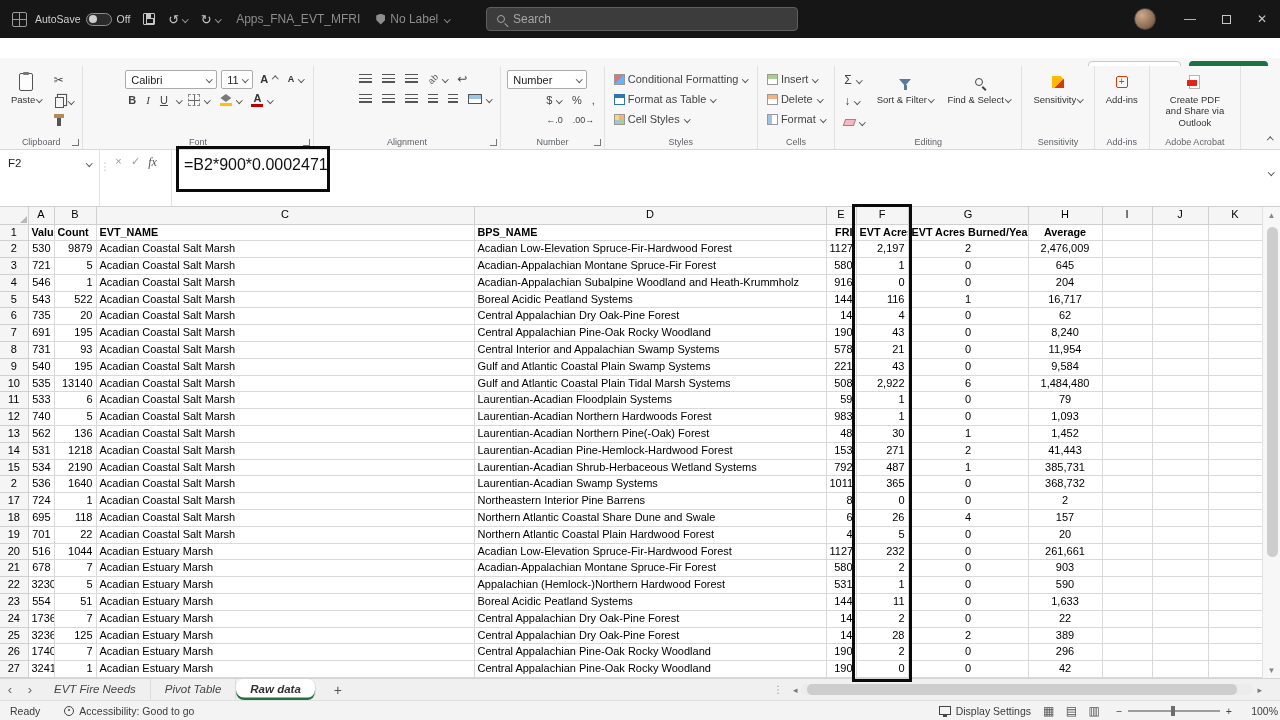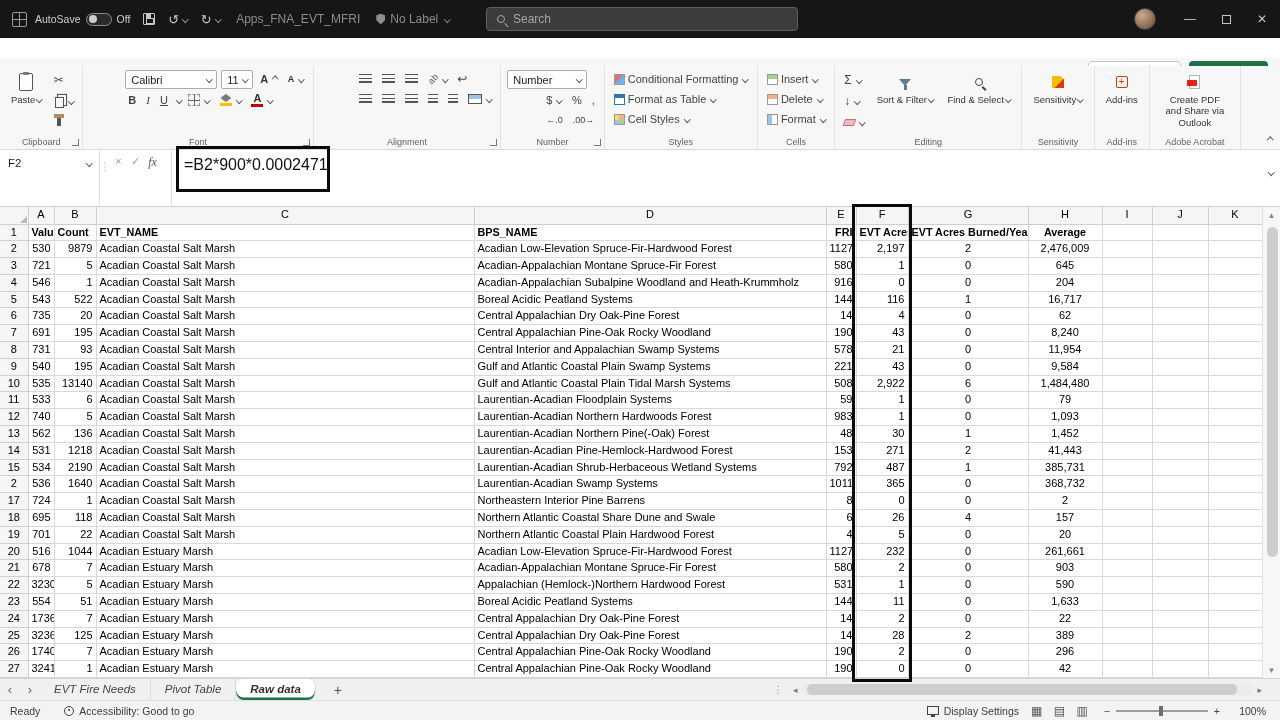--- a/index.html
+++ b/index.html
@@ -175,21 +175,21 @@
   .hthumb { position:absolute; left:6px; top:0; height:11px; width:430px; background:#cdcdcd; border-radius:5px; }
   .hs-arr { font-size:9px; color:#777; }
 
   
   .statusbar { position:absolute; top:700px; left:0; right:0; height:20px; background:#f3f3f3;
     border-top:1px solid #e0e0e0; display:flex; align-items:center; font-size:10.5px; color:#3c3c3c; }
   .sb-ready { margin-left:10px; }
   .sb-acc { display:flex; align-items:center; gap:5px; margin-left:24px; }
   .i-acc { width:10px; height:10px; border:1.2px solid #444; border-radius:50%; position:relative; }
   .i-acc::after { content:""; position:absolute; left:3px; top:2px; width:2px; height:2px; border-radius:50%; background:#444; }
-  .sb-right { margin-left:auto; display:flex; align-items:center; gap:12px; margin-right:14px; }
+  .sb-right { margin-left:auto; display:flex; align-items:center; gap:12px; margin-right:2px; }
   .sb-disp { display:flex; align-items:center; gap:5px; }
   .i-display { width:12px; height:9px; border:1.2px solid #444; position:relative; }
   .i-display::after { content:""; position:absolute; left:3px; bottom:-3px; width:4px; height:2px; background:#444; }
   .viewico { font-size:12px; color:#555; letter-spacing:4px; }
   .zoomctl { display:flex; align-items:center; gap:6px; color:#444; }
   .ztrack { width:92px; height:2px; background:#9d9d9d; position:relative; }
   .zknob { position:absolute; left:43px; top:-4px; width:4px; height:10px; background:#6d6d6d; }
   .zoompct { width:34px; text-align:right; }
 </style>
 </head>

